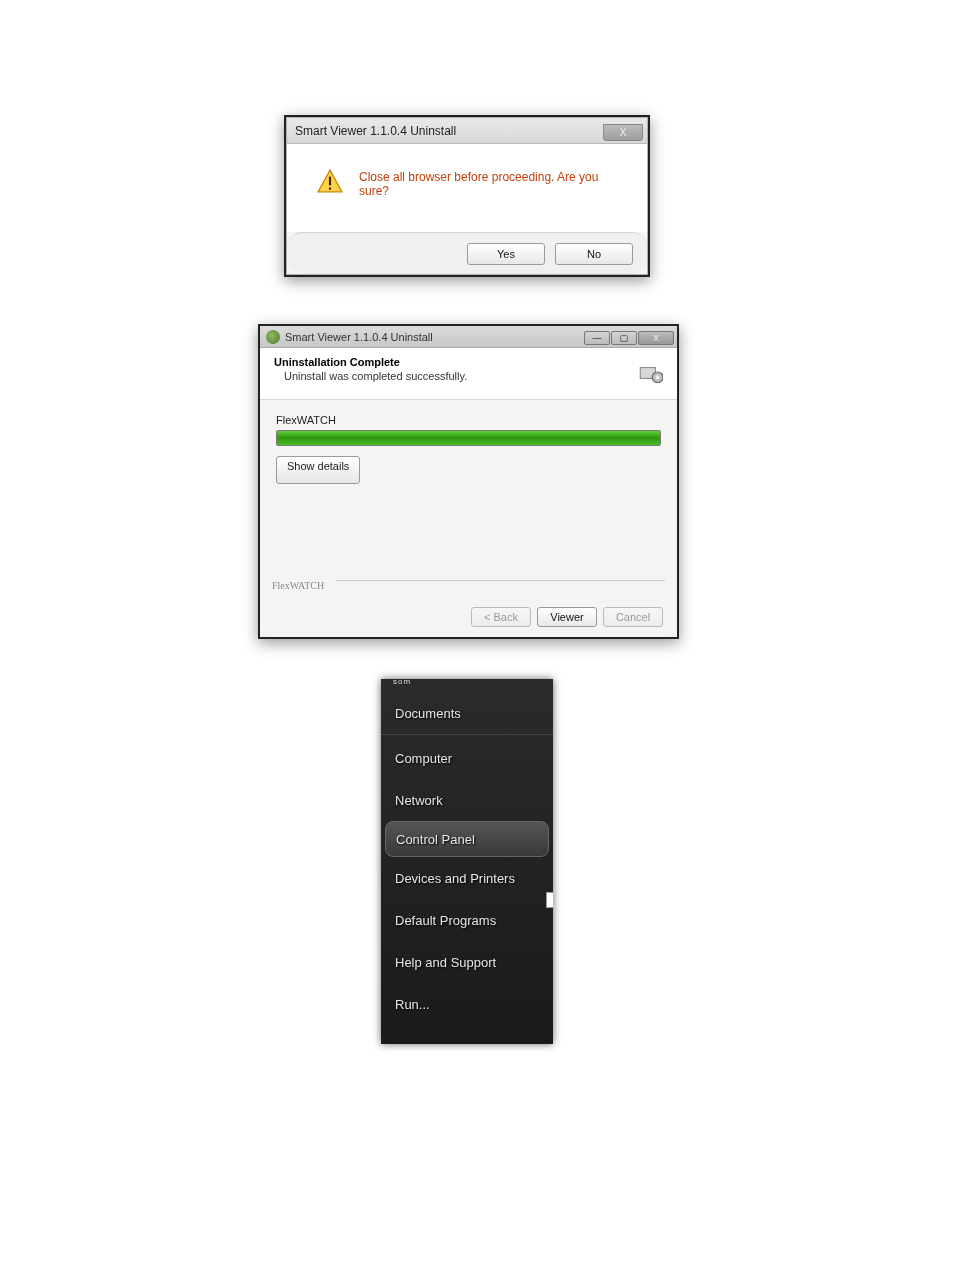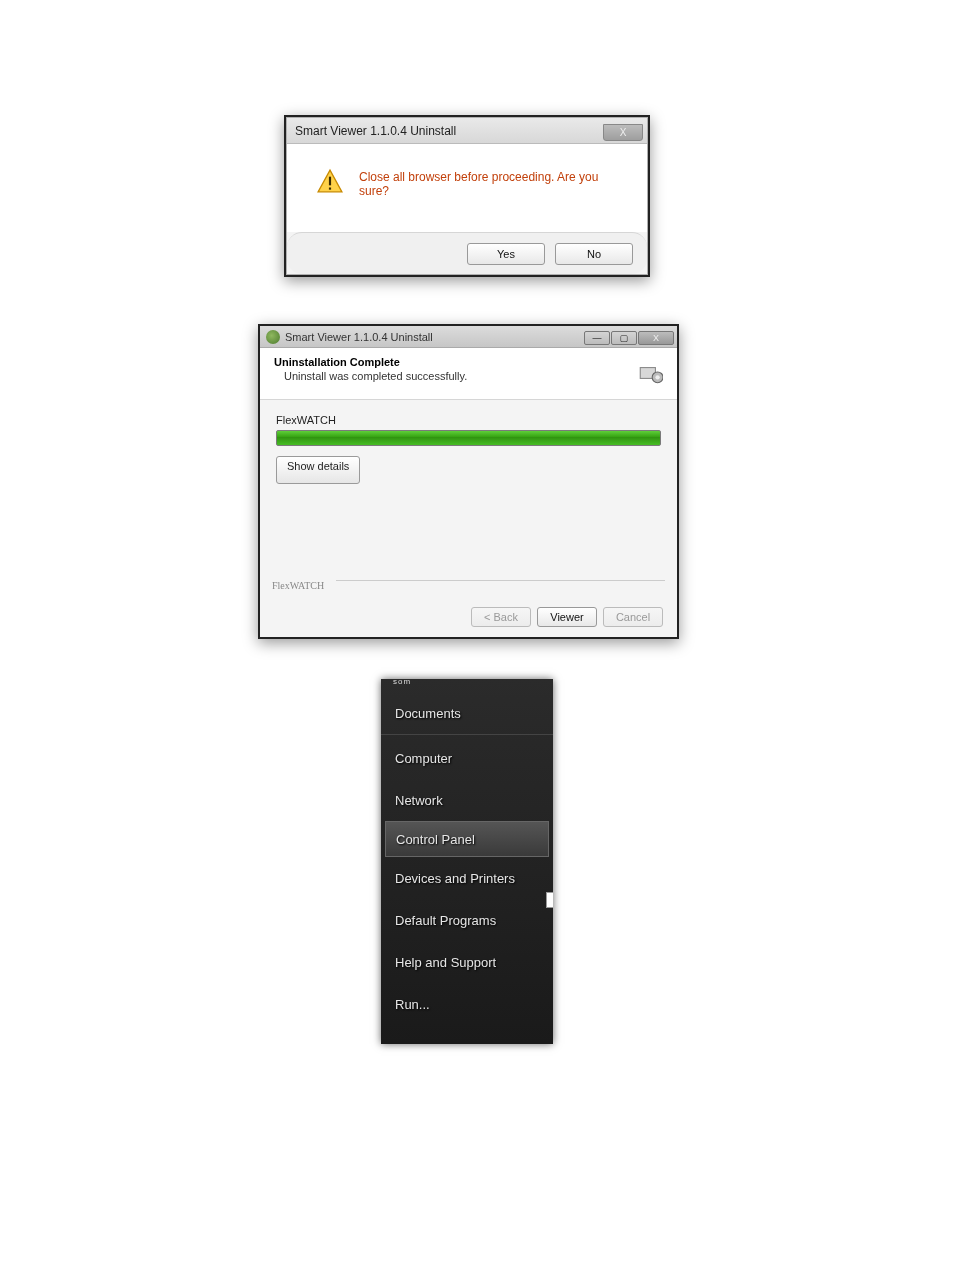--- a/index.html
+++ b/index.html
@@ -233,21 +233,21 @@
     display:flex;
     align-items:center;
     padding-left: 14px;
     text-shadow: 1px 1px 2px #000;
     position: relative;
   }
   .sm-item.docs { border-bottom: 1px solid #444; margin-bottom:2px; }
   .sm-item.selected {
     background: linear-gradient(to bottom,#555,#3a3a3a);
     border: 1px solid #666;
-    border-radius: 0;
+    border-radius: 8px;
     margin: 0 4px;
     padding-left: 10px;
     height: 36px;
   }
   .sm-small-box {
     position:absolute;
     right:-3px;
     top: 213px;
     width: 10px; height: 16px;
     background:#fff;

